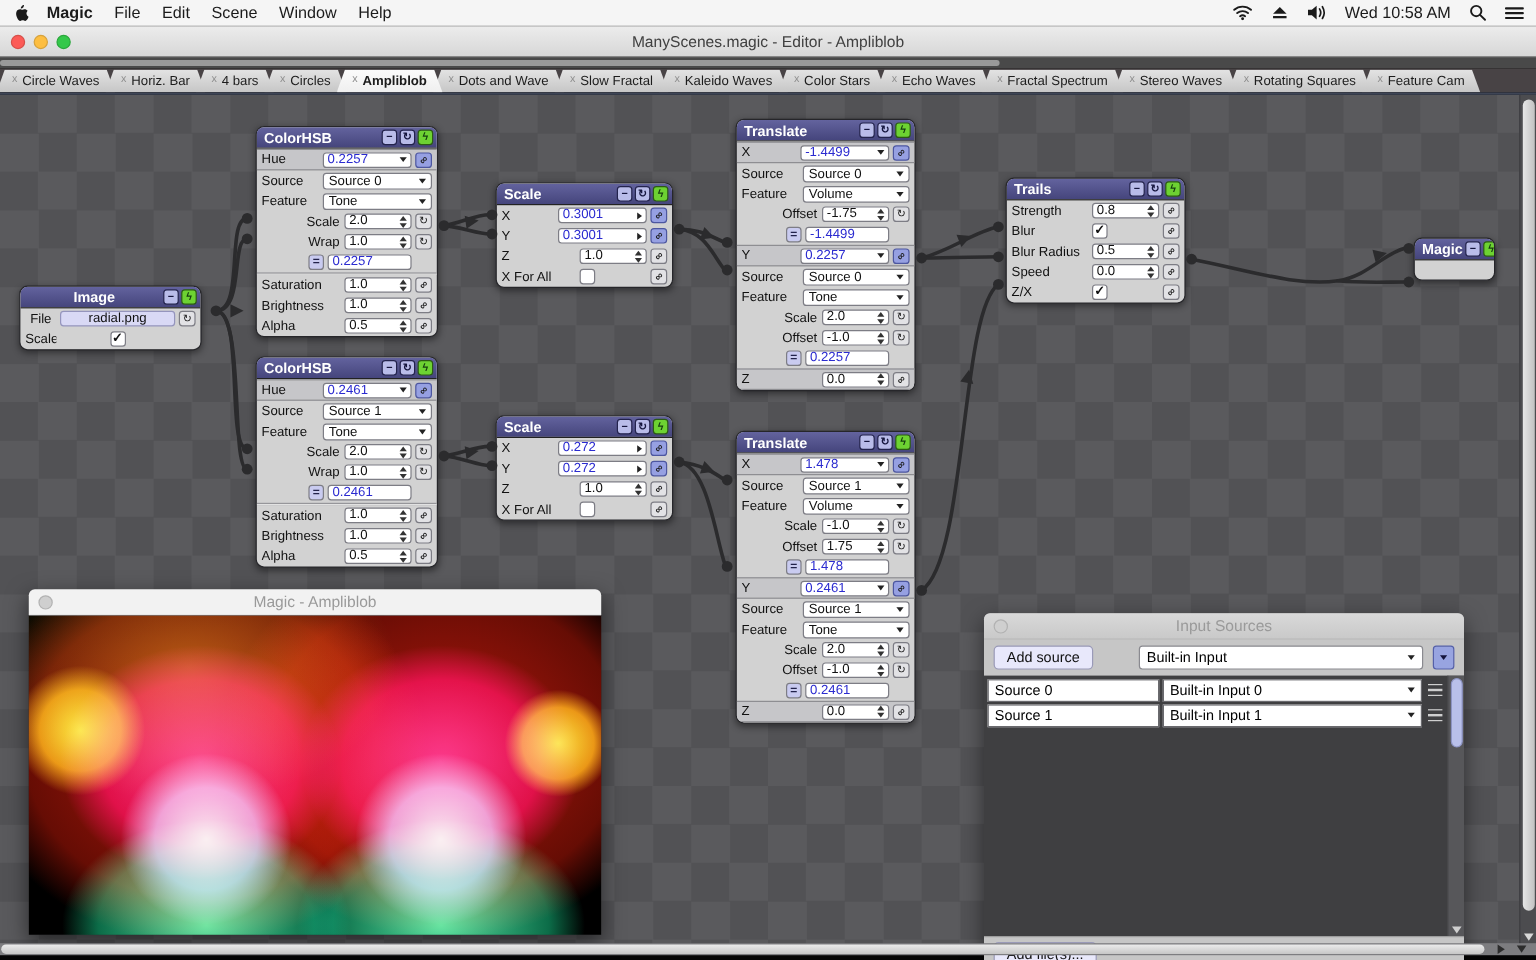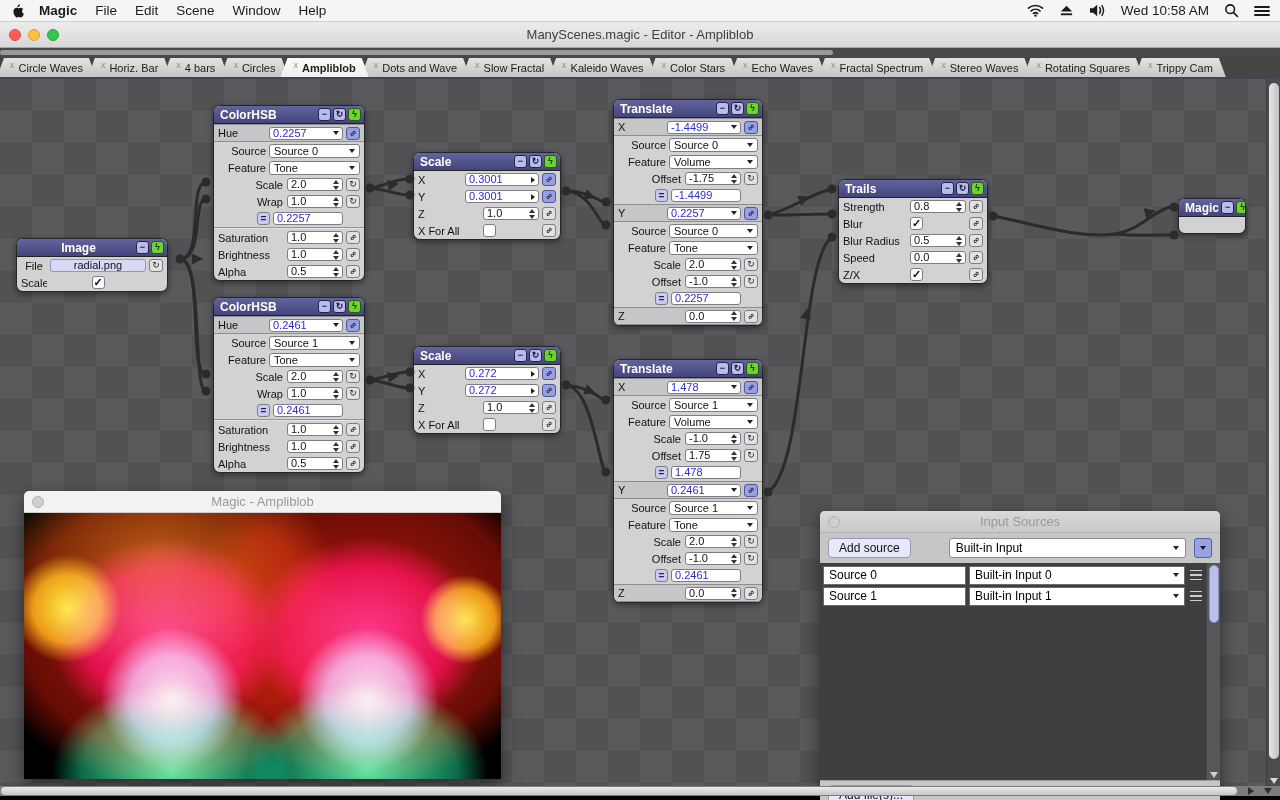--- a/index.html
+++ b/index.html
@@ -57,21 +57,21 @@
   .node-h .t{color:#fff;font-weight:bold;font-size:12px;flex:1;white-space:nowrap;}
   .hbtn{width:13px;height:13px;border-radius:3px;margin-left:2px;flex:0 0 auto;
     display:flex;align-items:center;justify-content:center;
     font-size:9px;font-weight:bold;border:1px solid #23234d;background:#b9bce9;color:#15153d;line-height:1;}
   .hbtn.bolt{background:#6dd232;border-color:#2c5a14;color:#143a10;}
   .row{height:17px;display:flex;align-items:center;padding:0 4px;gap:3px;position:relative;}
   .row.band{background:#c6c6c9;border-top:1px solid #8e8e92;border-bottom:1px solid #8e8e92;height:18px;}
   .sep{height:2px;background:#96969a;border-bottom:1px solid #e2e2e2;}
   .lbl{flex:1;white-space:nowrap;overflow:hidden;}
   .lbl.r{text-align:right;padding-right:1px;}
-  .lbl48{flex:0 0 48px;white-space:nowrap;text-align:right;}
+  .lbl48{flex:0 0 48px;white-space:nowrap;}
   .fld{background:#fff;border:1px solid #7d7d85;border-radius:3px;height:13px;
     display:flex;align-items:center;padding:0 3px;font-size:11px;line-height:1;flex:0 0 auto;}
   .blue{color:#2b2bd0;}
   .fld.dd{width:74px;}
   .fld.num{width:56px;}
   .fld.eqf{width:70px;}
   .fld.file{width:96px;background:#d9d9f5;border-color:#9595bd;justify-content:center;}
   .caret{margin-left:auto;width:0;height:0;border-left:3.5px solid transparent;border-right:3.5px solid transparent;border-top:4.5px solid #222;}
   .rtri{margin-left:auto;width:0;height:0;border-top:3.5px solid transparent;border-bottom:3.5px solid transparent;border-left:4.5px solid #222;}
   .st{margin-left:auto;display:flex;flex-direction:column;gap:2px;align-items:center;}
@@ -270,21 +270,21 @@
       <div class="tab">
         <span class="tx">x</span>
         <span class="tl2">Stereo Waves</span>
       </div>
       <div class="tab">
         <span class="tx">x</span>
         <span class="tl2">Rotating Squares</span>
       </div>
       <div class="tab">
         <span class="tx">x</span>
-        <span class="tl2">Trippy Cam</span>
+        <span class="tl2">Feature Cam</span>
       </div>
     </div>
 
   <div class="canvas">
     <div id="nodes">
         <div class="node" style="left: 16px; top: 159px; width: 152px; text-align: center;">
           <div class="node-h">
             <span class="t">Image</span>
             <span class="hbtn">−</span>
             <span class="hbtn bolt">ϟ</span>
@@ -848,21 +848,21 @@
               <span class="st">
                 <span class="u"></span>
                 <span class="d"></span>
               </span>
             </span>
             <span class="sbtn">
               <span class="linkg">∞</span>
             </span>
           </div>
         </div>
-        <div class="node" style="left: 838px; top: 100px; width: 150px;">
+        <div class="node" style="left: 838px; top: 69px; width: 150px;">
           <div class="node-h">
             <span class="t">Trails</span>
             <span class="hbtn">−</span>
             <span class="hbtn">↻</span>
             <span class="hbtn bolt">ϟ</span>
           </div>
           <div class="row">
             <span class="lbl">Strength</span>
             <span class="fld num">
               <span>0.8</span>

